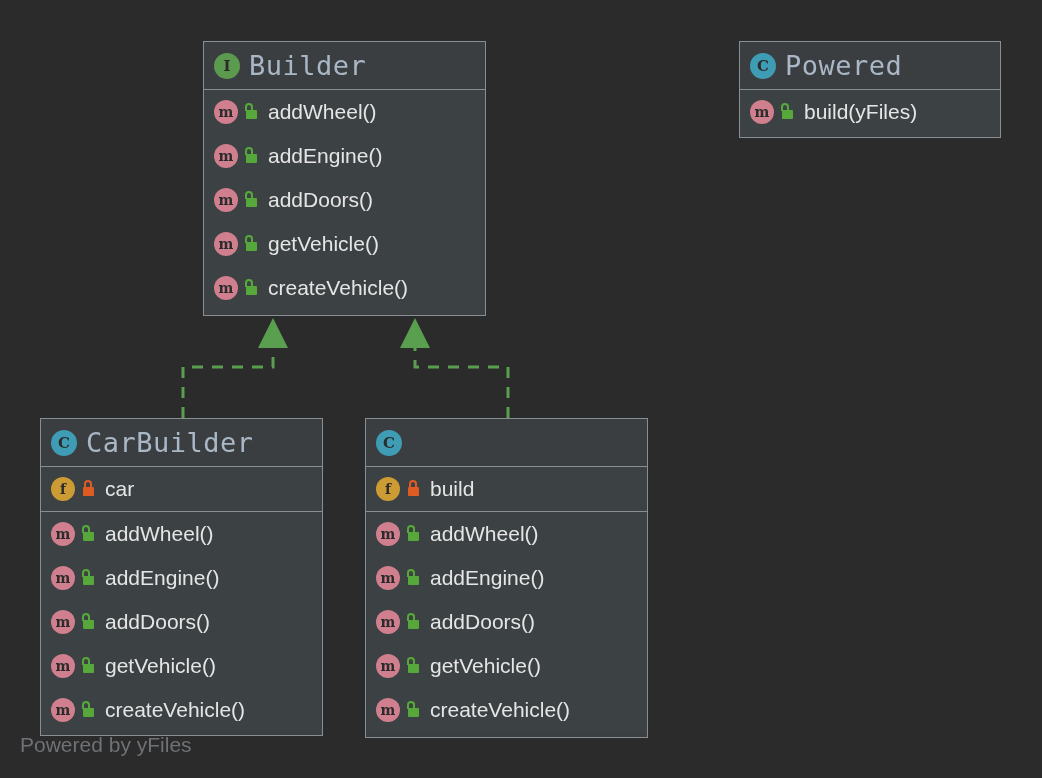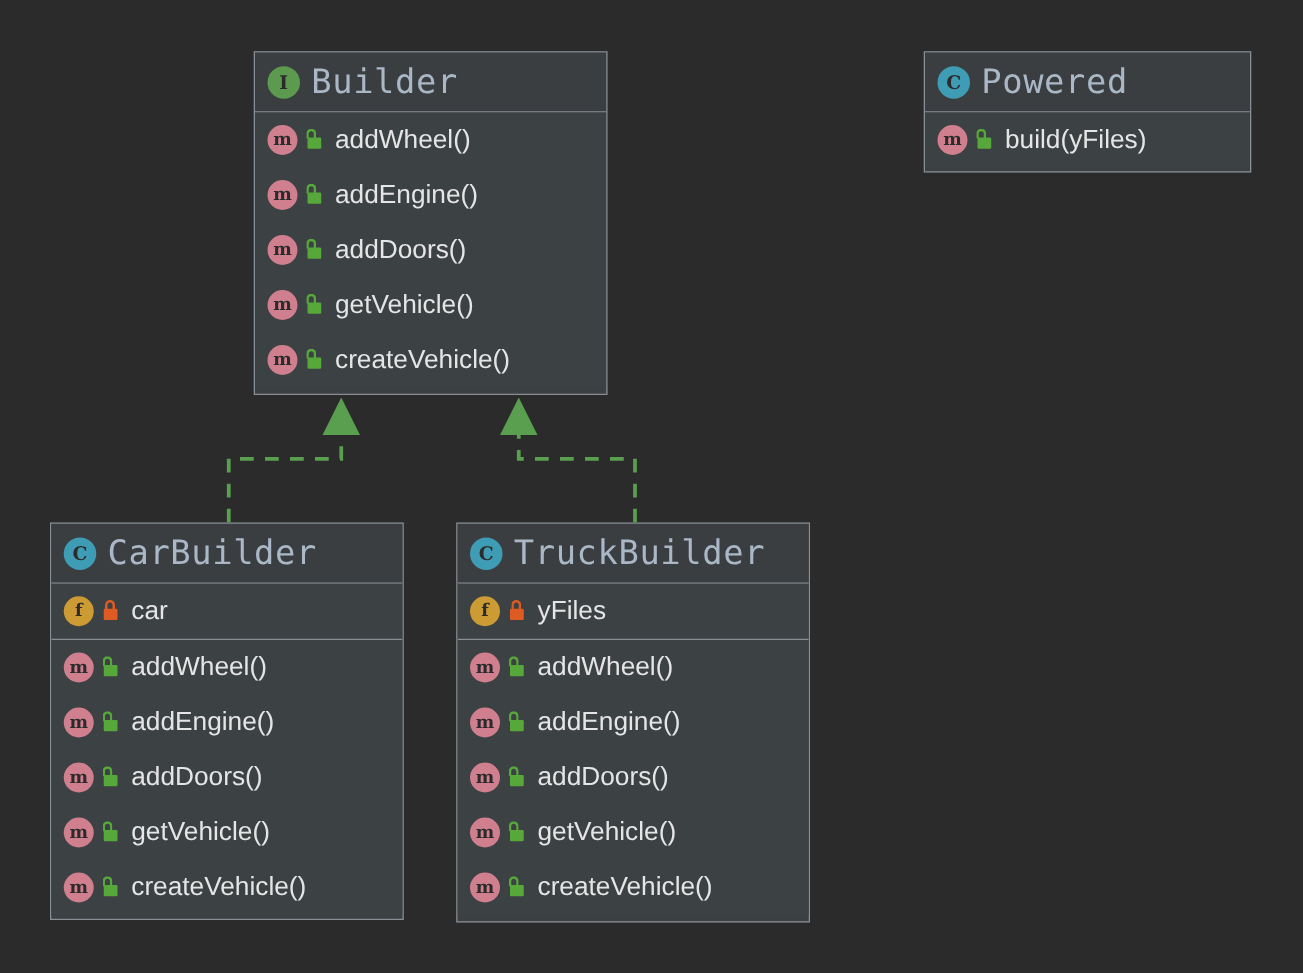--- a/index.html
+++ b/index.html
@@ -299,30 +299,29 @@
             <span class="body"></span>
         </span>
         <span class="member-label">createVehicle()</span>
       </div>
     </div>
   </div>
 
   <div class="uml-node" id="node-truck-builder" style="left:365px; top:418px; width:283px; height:320px;">
     <div class="node-header">
       <span class="badge klass">C</span>
-      <span class="node-title">TruckBuilder</span>
     </div>
     <div class="node-section">
       <div class="member-row">
         <span class="badge field">f</span>
         <span class="lock private">
           <span class="shackle"></span>
             <span class="body"></span>
         </span>
-        <span class="member-label">yFiles</span>
+        <span class="member-label">build</span>
       </div>
     </div>
     <div class="node-section">
       <div class="member-row">
         <span class="badge method">m</span>
         <span class="lock public">
           <span class="shackle"></span>
             <span class="body"></span>
         </span>
         <span class="member-label">addWheel()</span>
@@ -355,14 +354,15 @@
         <span class="badge method">m</span>
         <span class="lock public">
           <span class="shackle"></span>
             <span class="body"></span>
         </span>
         <span class="member-label">createVehicle()</span>
       </div>
     </div>
   </div>
 
+  <div id="watermark">Powered by yFiles</div>
 
 </div>
 
 </body></html>

